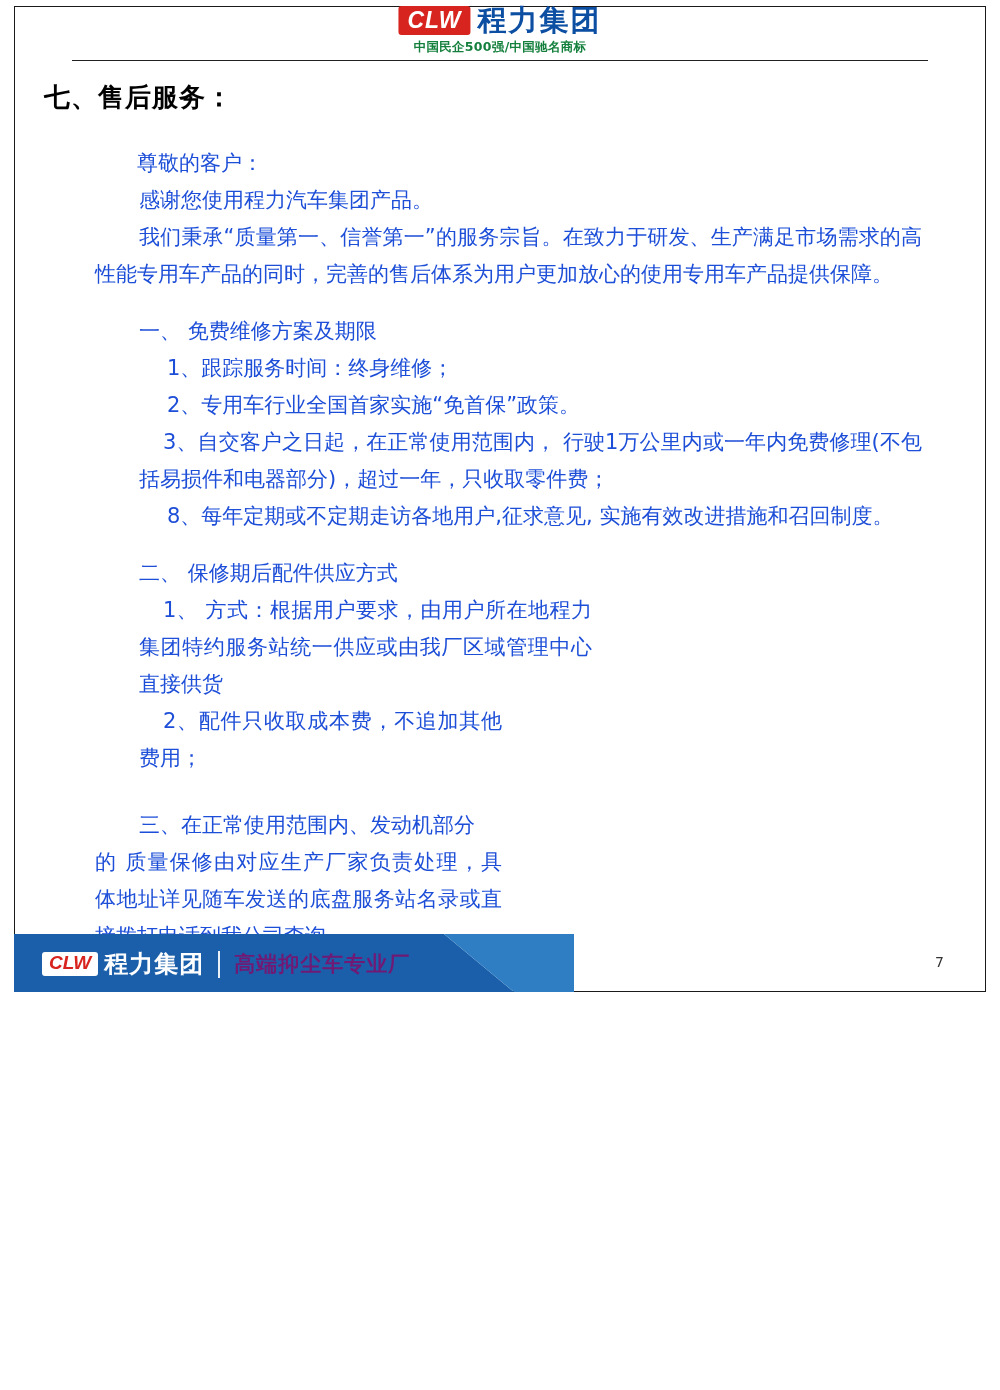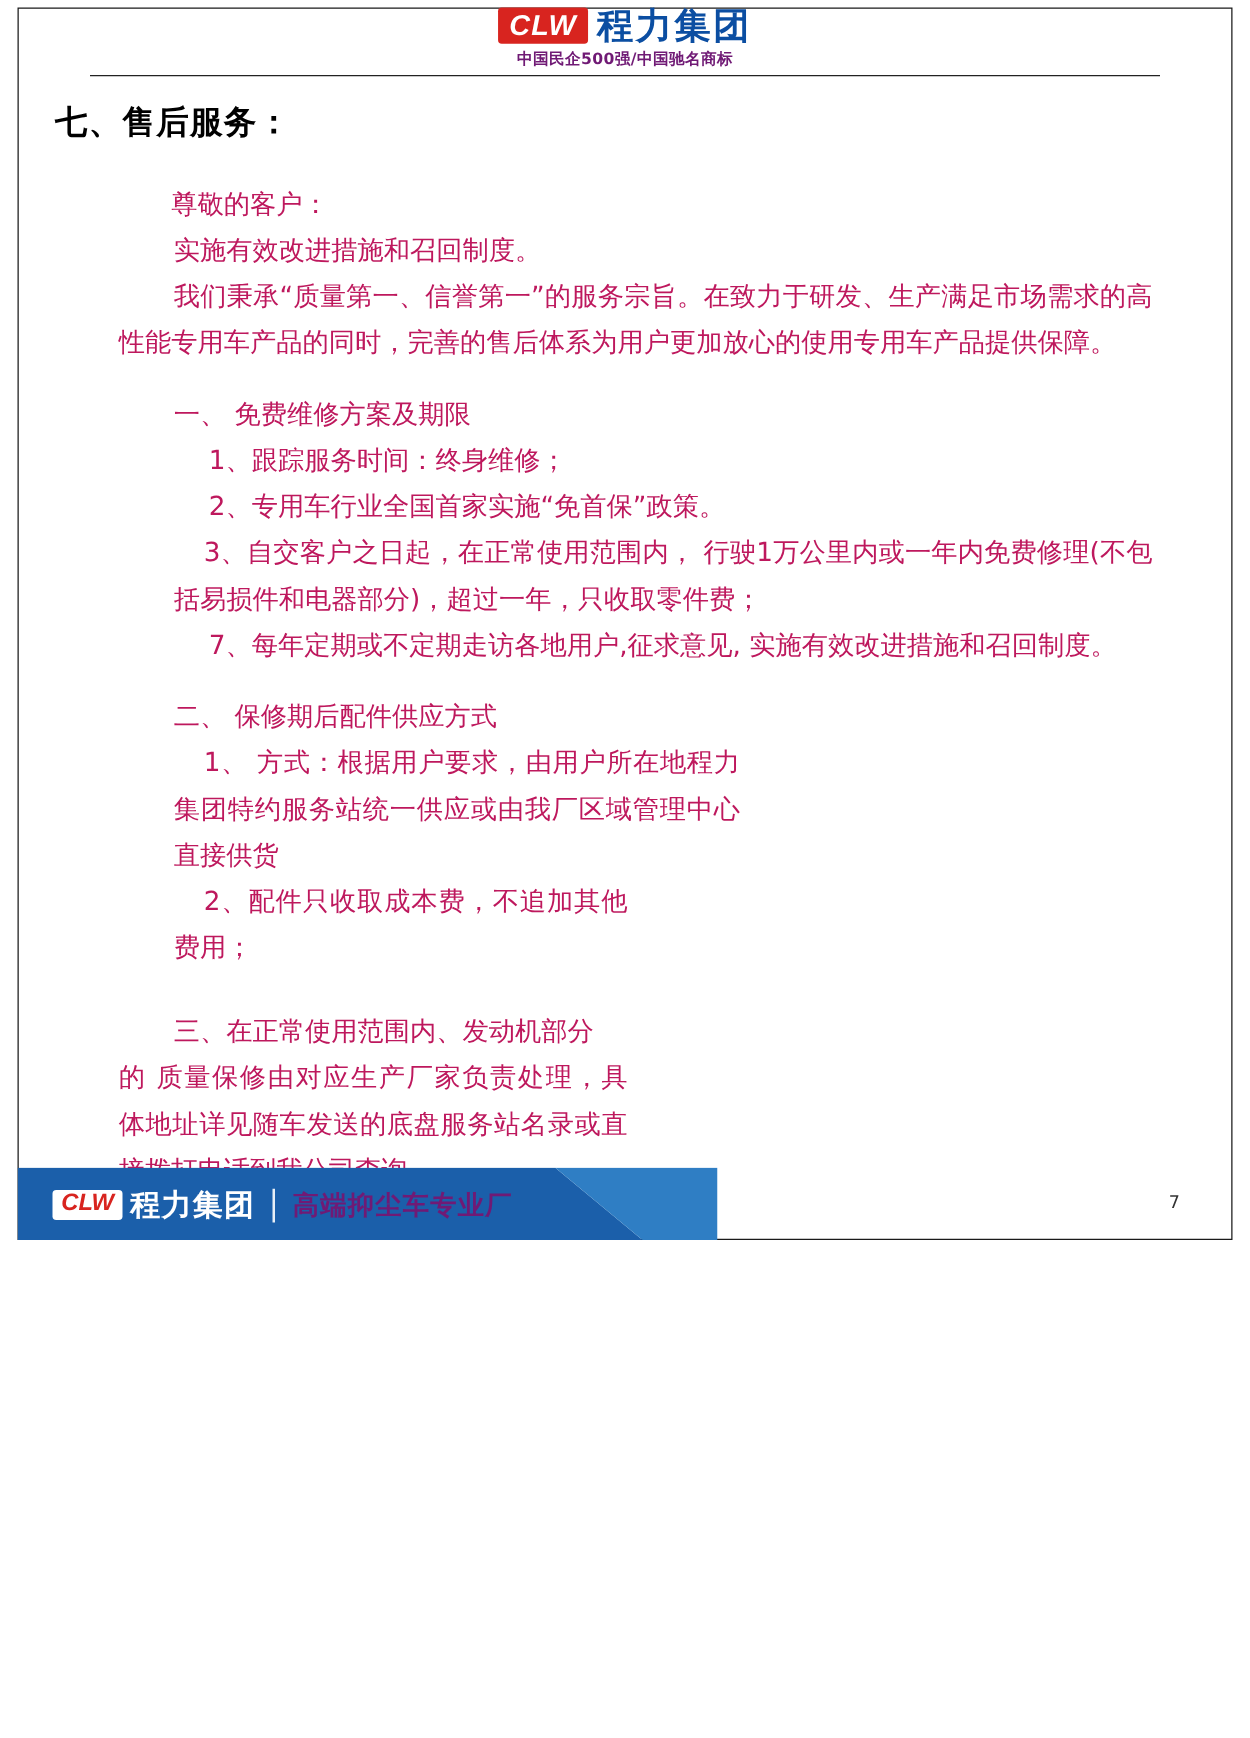--- a/index.html
+++ b/index.html
@@ -66,21 +66,21 @@
   .logo-text {
     color: #0b4ea2;
     font-weight: bold;
     font-size: 29px;
     letter-spacing: 2px;
     margin-left: 7px;
     line-height: 1;
     font-family: "DejaVu Sans", sans-serif;
   }
   .logo-sub {
-    color: #701a75;
+    color: #15803d;
     font-size: 12.5px;
     font-weight: bold;
     margin-top: 4px;
     letter-spacing: 0.3px;
     font-family: "DejaVu Sans", sans-serif;
   }
   .header-rule {
     position: absolute;
     left: 72px;
     right: 72px;
@@ -101,21 +101,21 @@
     font-size: 26px;
     font-weight: bold;
     color: #000;
     letter-spacing: 1px;
     font-family: "DejaVu Sans", sans-serif;
   }
   .body-text {
     margin: 0 78px 0 95px;
     font-size: 21px;
     line-height: 37px;
-    color: #be185d;
+    color: #1d4ed8;
     font-family: "DejaVu Sans", sans-serif;
   }
   .p {
     margin: 0;
     text-align: justify;
   }
   .gap-lg { height: 30px; }
   .gap-md { height: 20px; }
   .indent1 { text-indent: 42px; }
   .indent-h { text-indent: 44px; }
@@ -218,29 +218,29 @@
     </div>
     <div class="header-rule"></div>
   </div>
 
   <div class="content">
     <div class="section-title">七、售后服务：</div>
 
     <div class="body-text">
       <div class="gap-lg"></div>
       <p class="p indent1">尊敬的客户：</p>
-      <p class="p indent-h">实施有效改进措施和召回制度。</p>
+      <p class="p indent-h">感谢您使用程力汽车集团产品。</p>
       <p class="p indent-h">我们秉承“质量第一、信誉第一”的服务宗旨。在致力于研发、生产满足市场需求的高性能专用车产品的同时，完善的售后体系为用户更加放心的使用专用车产品提供保障。</p>
 
       <div class="gap-md"></div>
       <p class="p indent-h">一、 免费维修方案及期限</p>
       <p class="p indent-sub">1、跟踪服务时间：终身维修；</p>
       <p class="p indent-sub">2、专用车行业全国首家实施“免首保”政策。</p>
       <p class="p indent-item">3、自交客户之日起，在正常使用范围内， 行驶1万公里内或一年内免费修理(不包括易损件和电器部分)，超过一年，只收取零件费；</p>
-      <p class="p indent-sub">7、每年定期或不定期走访各地用户,征求意见, 实施有效改进措施和召回制度。</p>
+      <p class="p indent-sub">8、每年定期或不定期走访各地用户,征求意见, 实施有效改进措施和召回制度。</p>
 
       <div class="gap-md"></div>
       <p class="p indent-h">二、 保修期后配件供应方式</p>
       <p class="p indent-item narrow">1、 方式：根据用户要求，由用户所在地程力集团特约服务站统一供应或由我厂区域管理中心直接供货</p>
       <p class="p indent-item narrow2">2、配件只收取成本费，不追加其他费用；</p>
 
       <div class="gap-lg"></div>
       <p class="p indent-h narrow2">三、在正常使用范围内、发动机部分</p>
       <p class="p hang narrow2">的    质量保修由对应生产厂家负责处理，具    体地址详见随车发送的底盘服务站名录或直接拨打电话到我公司查询。</p>
     </div>

